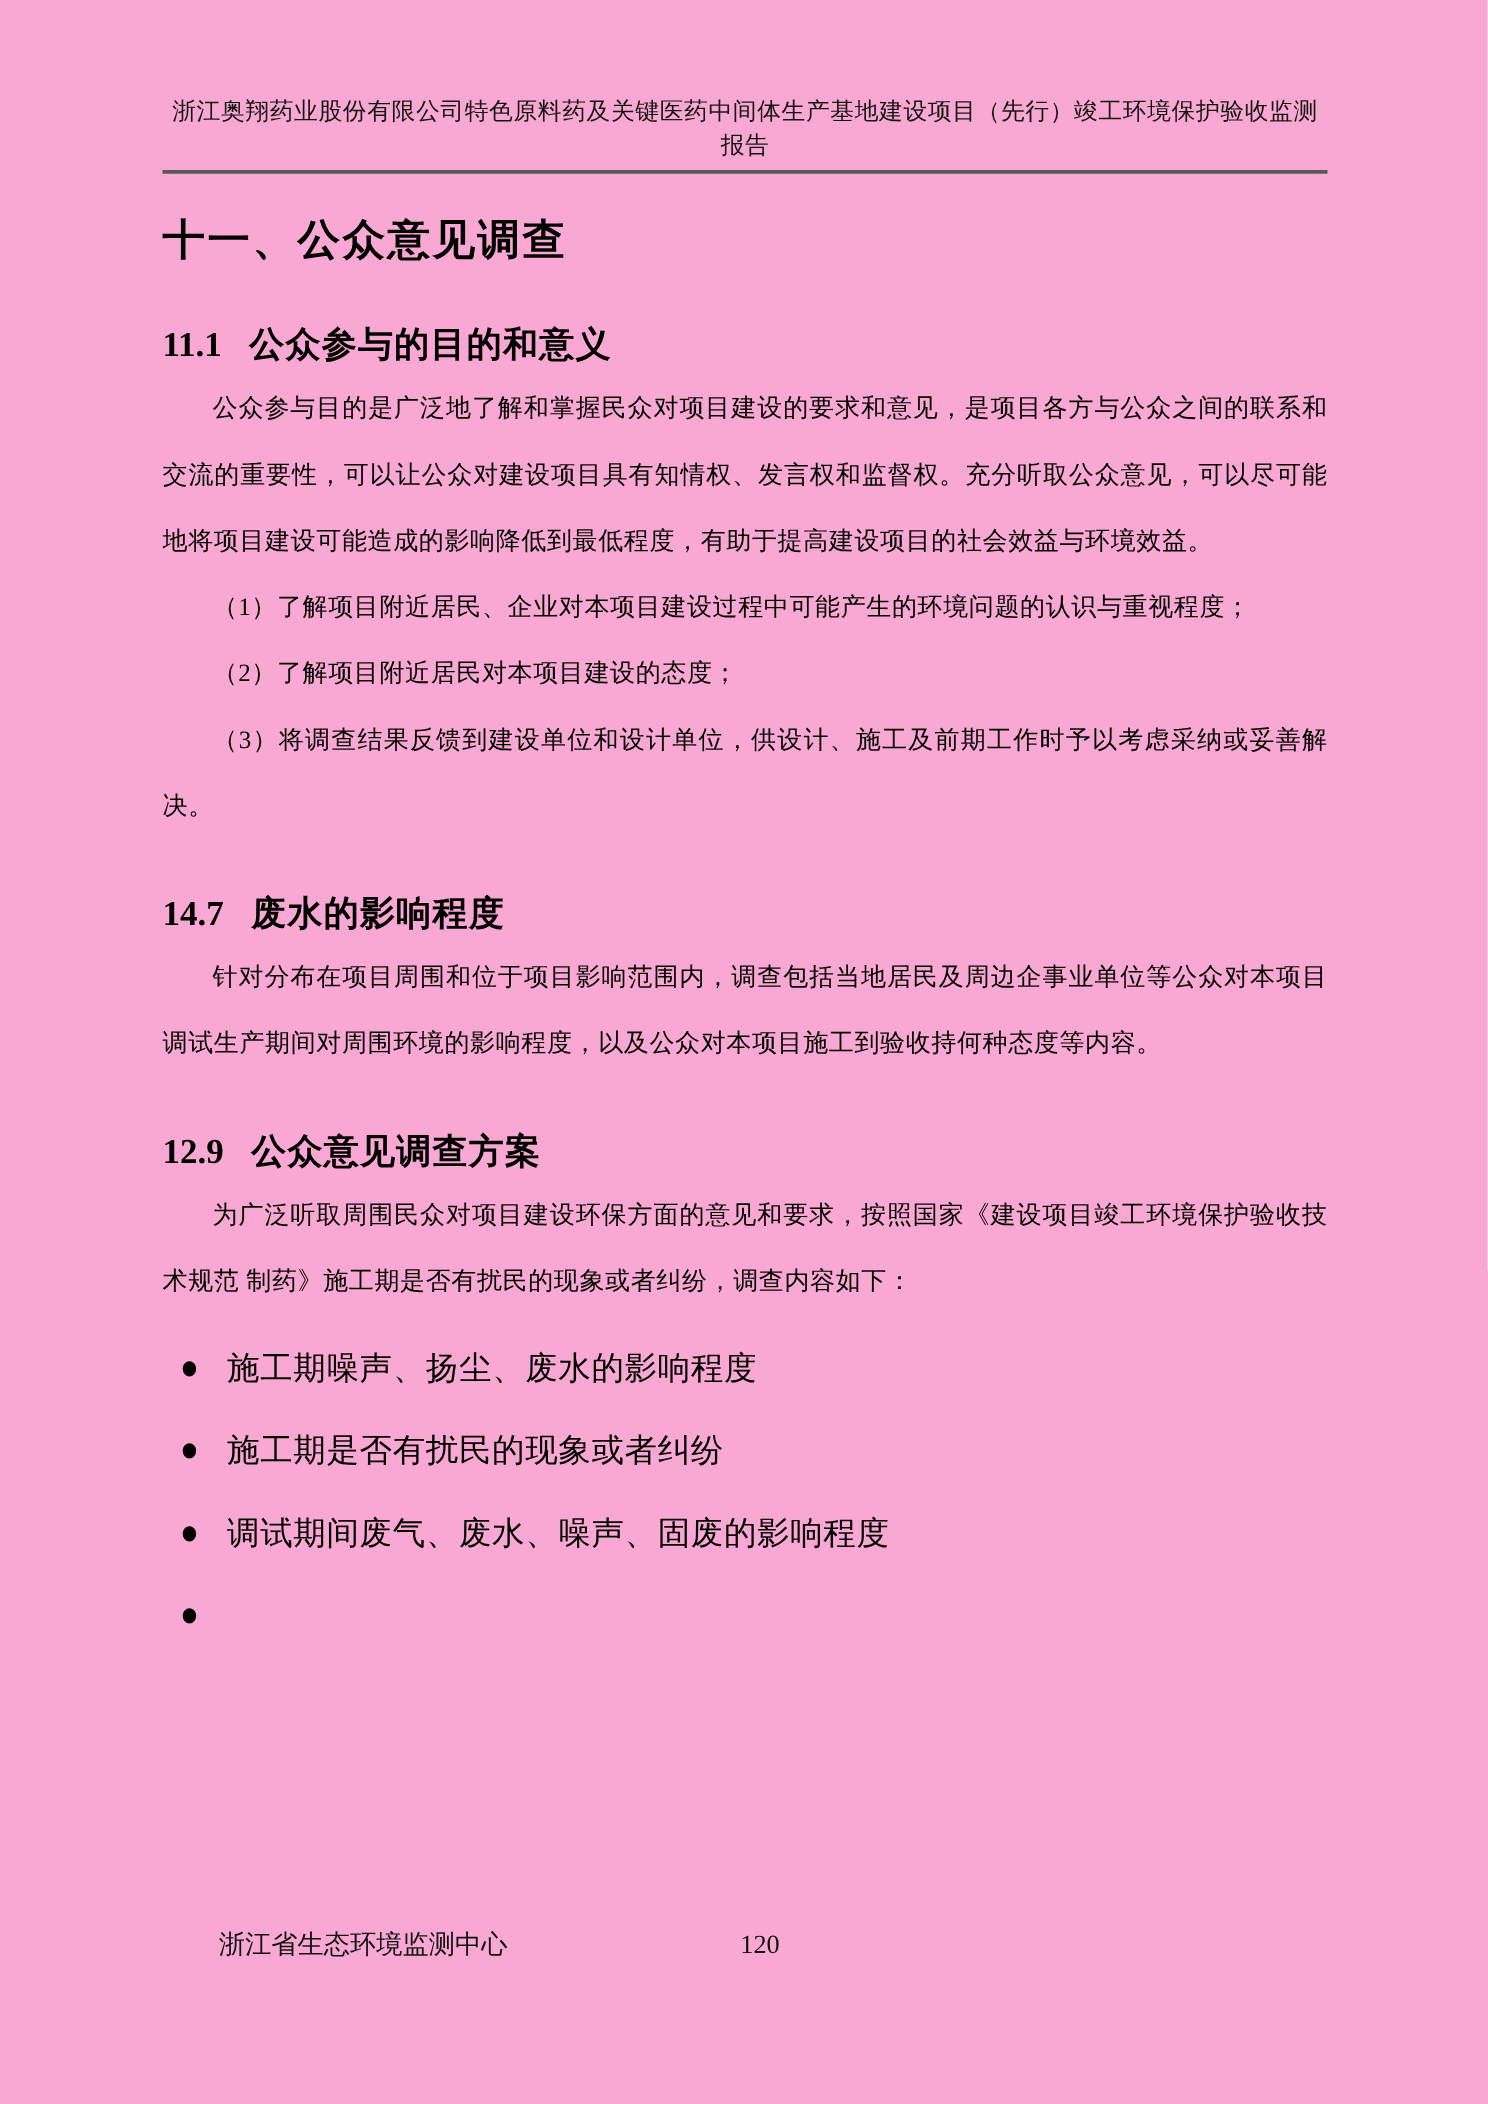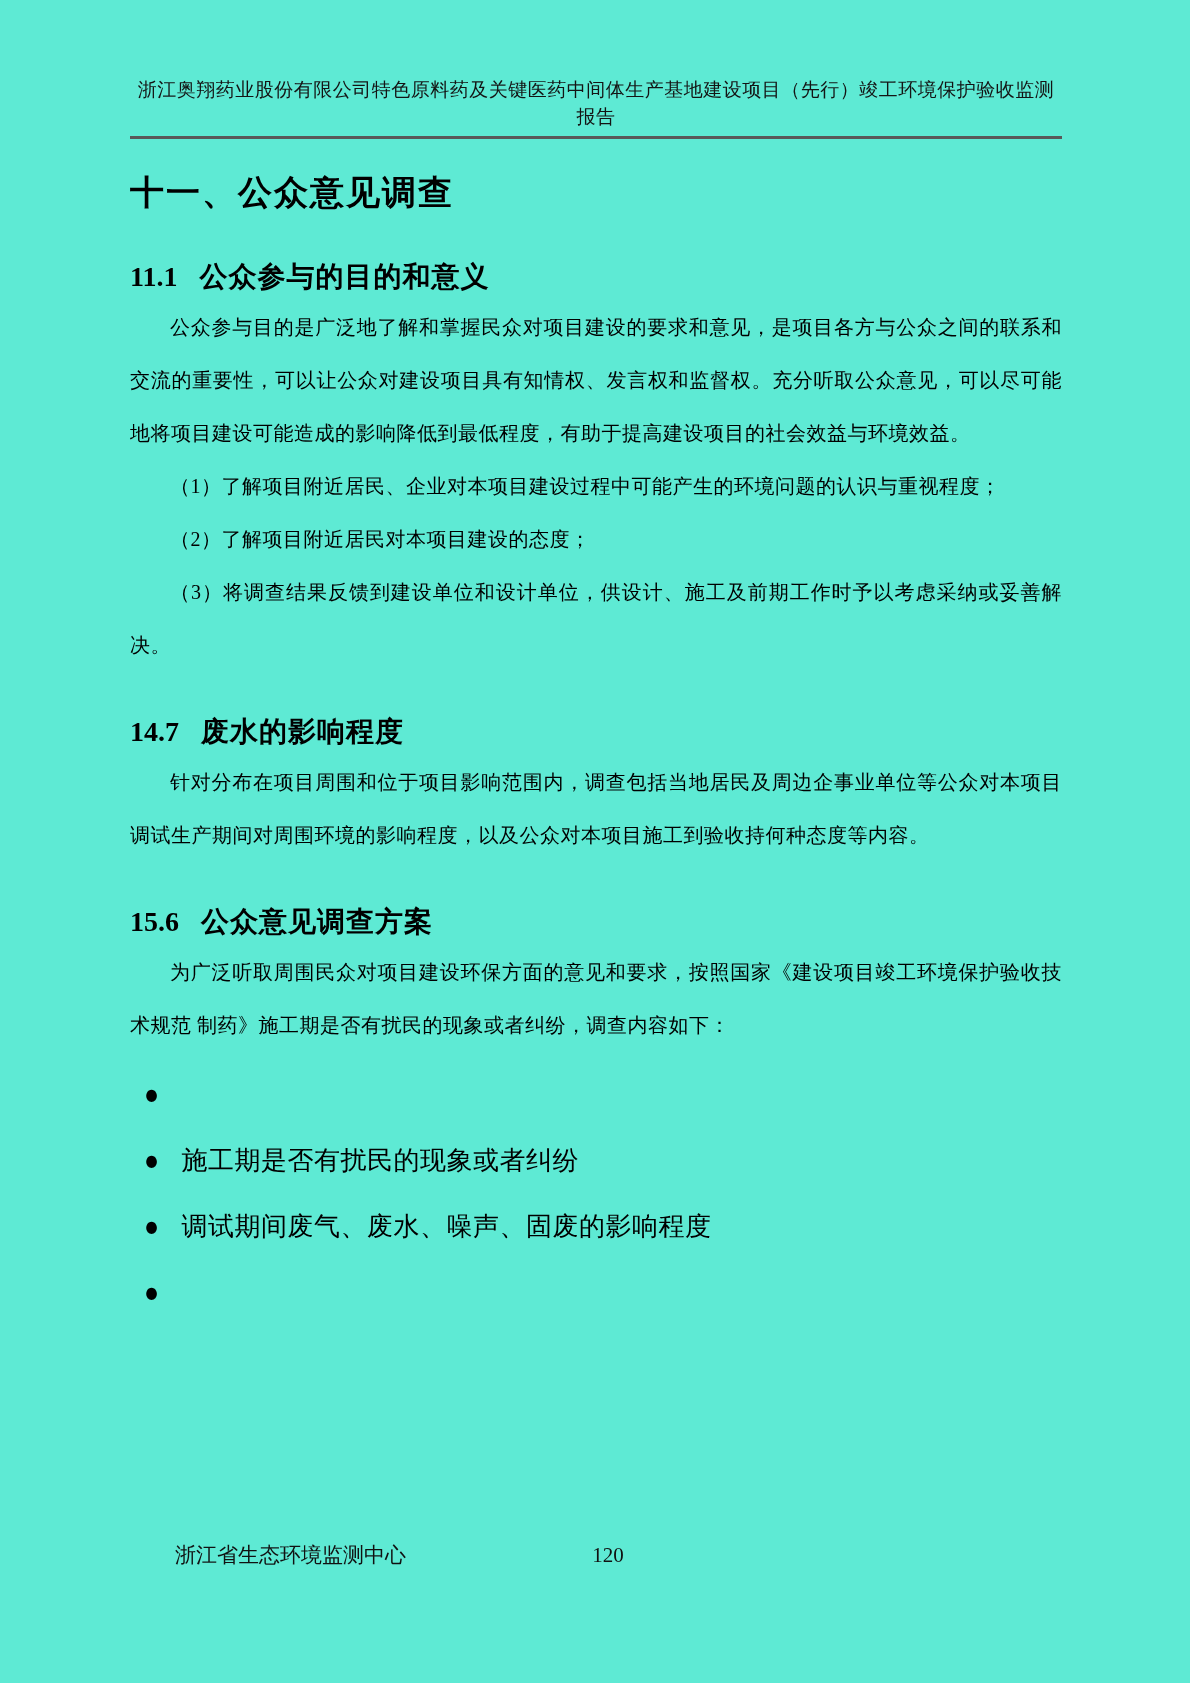--- a/index.html
+++ b/index.html
@@ -2,21 +2,21 @@
 <html lang="zh"><head>
 <meta charset="utf-8">
 <style>
   * { margin: 0; padding: 0; box-sizing: border-box; }
   html, body { background: #e8e8e8; }
   .page {
     position: relative;
     width: 1190px;
     height: 1683px;
     margin: 0 auto;
-    background: #5eead4;
+    background: #f9a8d4;
     color: #000000;
     font-family: "Liberation Serif", "DejaVu Serif", serif;
     overflow: hidden;
   }
   .content { margin: 0 128px 0 130px; }
 
   .header {
     padding-top: 76px;
     padding-bottom: 6px;
     text-align: center;
@@ -107,27 +107,28 @@
 
     <section>
       <h2 class="sec-heading">
         <span class="sec-num">14.7</span><span>废水的影响程度</span>
       </h2>
       <p class="para">针对分布在项目周围和位于项目影响范围内，调查包括当地居民及周边企事业单位等公众对本项目调试生产期间对周围环境的影响程度，以及公众对本项目施工到验收持何种态度等内容。</p>
     </section>
 
     <section>
       <h2 class="sec-heading">
-        <span class="sec-num">15.6</span><span>公众意见调查方案</span>
+        <span class="sec-num">12.9</span><span>公众意见调查方案</span>
       </h2>
       <p class="para">为广泛听取周围民众对项目建设环保方面的意见和要求，按照国家《建设项目竣工环境保护验收技术规范  制药》施工期是否有扰民的现象或者纠纷，调查内容如下：</p>
 
       <ul class="bullets">
         <li class="bullet-item">
           <span class="bullet-marker">●</span>
+          <span>施工期噪声、扬尘、废水的影响程度</span>
         </li>
         <li class="bullet-item">
           <span class="bullet-marker">●</span>
           <span>施工期是否有扰民的现象或者纠纷</span>
         </li>
         <li class="bullet-item">
           <span class="bullet-marker">●</span>
           <span>调试期间废气、废水、噪声、固废的影响程度</span>
         </li>
         <li class="bullet-item">

